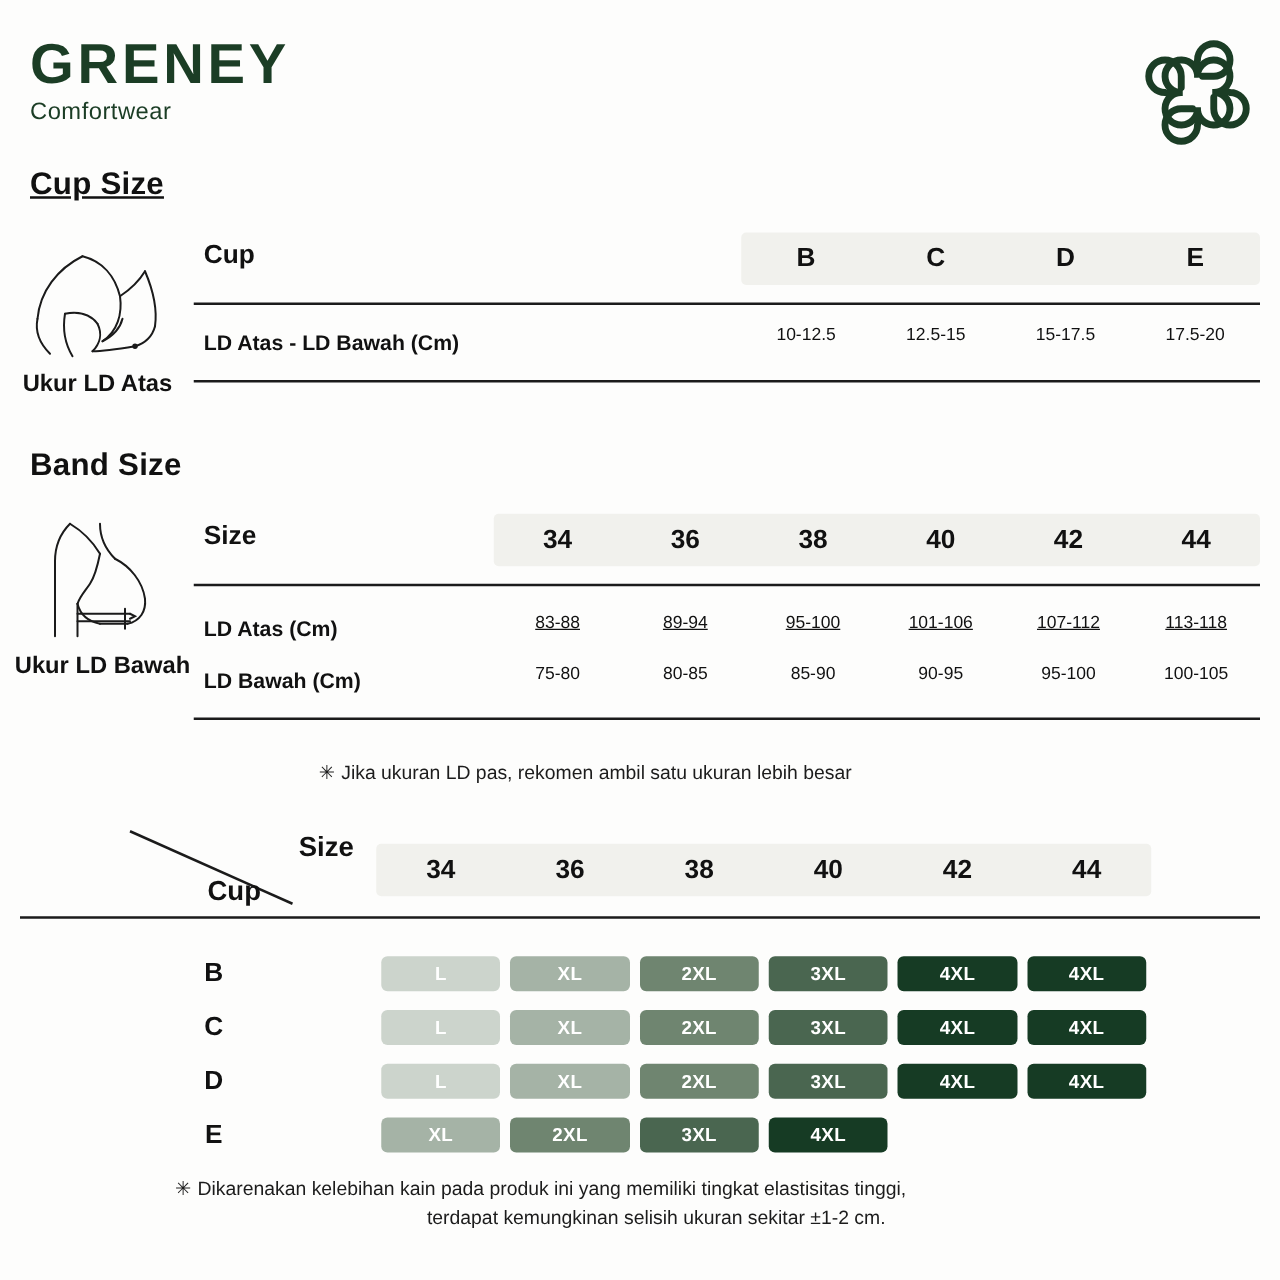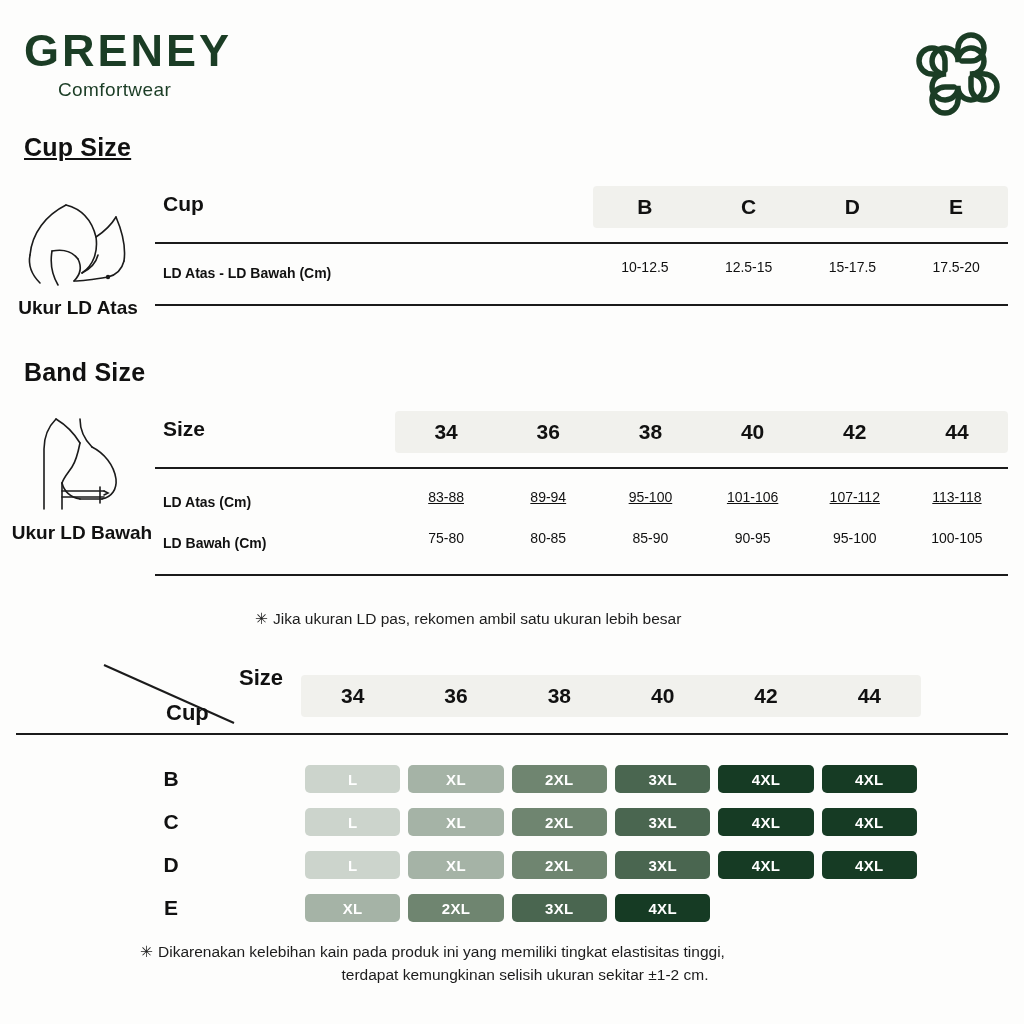--- a/index.html
+++ b/index.html
@@ -14,21 +14,21 @@
 
   
   .header { position: absolute; left: 24px; top: 28px; width: 976px; height: 86px; }
   .brand { position: absolute; left: 0; top: 0; }
   .brand-name {
     font-size: 45px; font-weight: bold; letter-spacing: 3px;
     color: #1b3d25; line-height: 1.0;
   }
   .brand-sub {
     font-size: 19px; color: #1b3d25; letter-spacing: .4px;
-    margin-top: 6px; margin-left: 34px; font-weight: normal;
+    margin-top: 6px; font-weight: normal;
   }
   .logo-mark { position: absolute; right: 0; top: 4px; width: 84px; height: 84px; }
 
   
   .section-title {
     position: absolute; left: 24px;
     font-size: 25px; font-weight: bold; color: #111; letter-spacing: .2px;
   }
   #cup-title  { top: 133px; text-decoration: underline; }
   #band-title { top: 358px; }
@@ -51,21 +51,21 @@
   .rowline { position: absolute; height: 0; border-top: 2px solid #1b1b1b; }
   .cellgrid { position: absolute; display: flex; }
   .cell {
     text-align: center;
     font-size: 14px;
     color: #111;
     display: flex; align-items: center; justify-content: center;
   }
   .cell.head { font-size: 21px; font-weight: bold; }
   .rowlabel {
-    position: absolute; font-size: 14px; font-weight: bold; color: #111;
+    position: absolute; font-size: 17px; font-weight: bold; color: #111;
     white-space: nowrap;
   }
 
   
   #cup-table { left: 155px; top: 186px; width: 853px; height: 120px; }
   #cup-strip { left: 438px; top: 0; width: 415px; }
   #cup-head-label { left: 8px; top: 6px; }
   #cup-line-top { left: 0; top: 56px; width: 853px; }
   #cup-line-bot { left: 0; top: 118px; width: 853px; }
   #cup-datalabel { left: 8px; top: 79px; }

